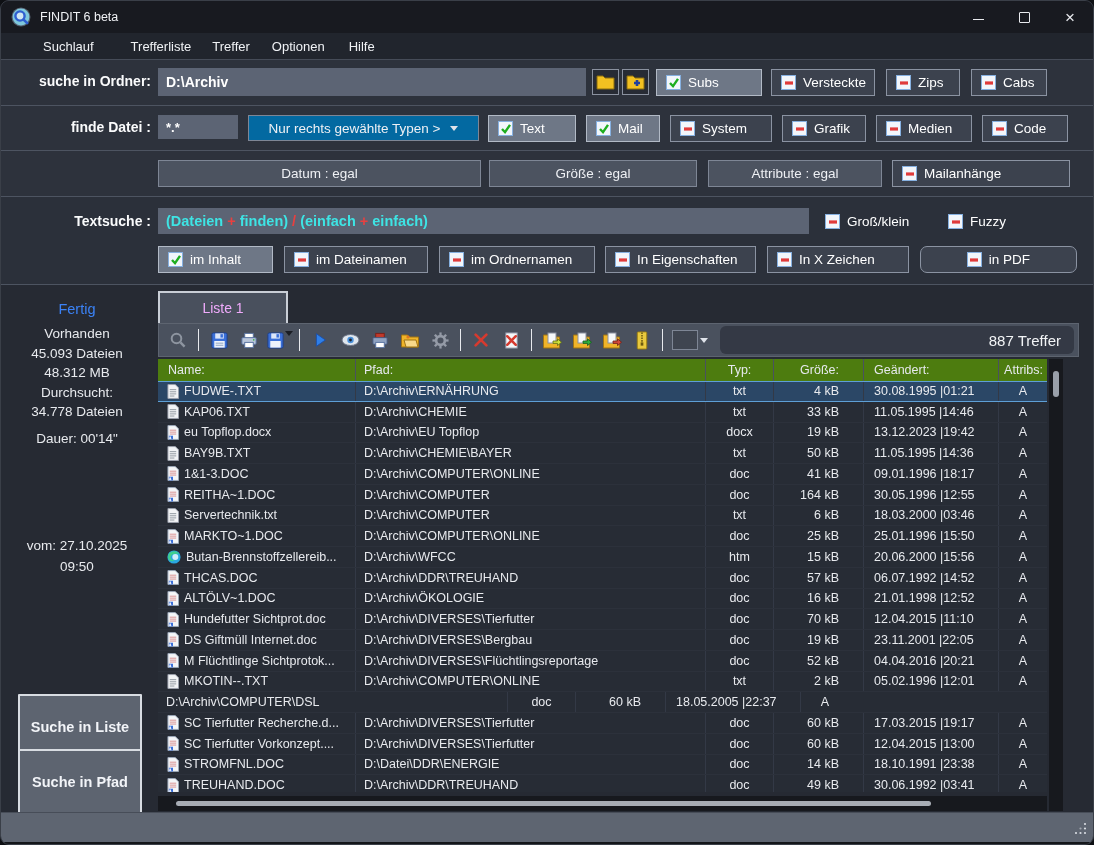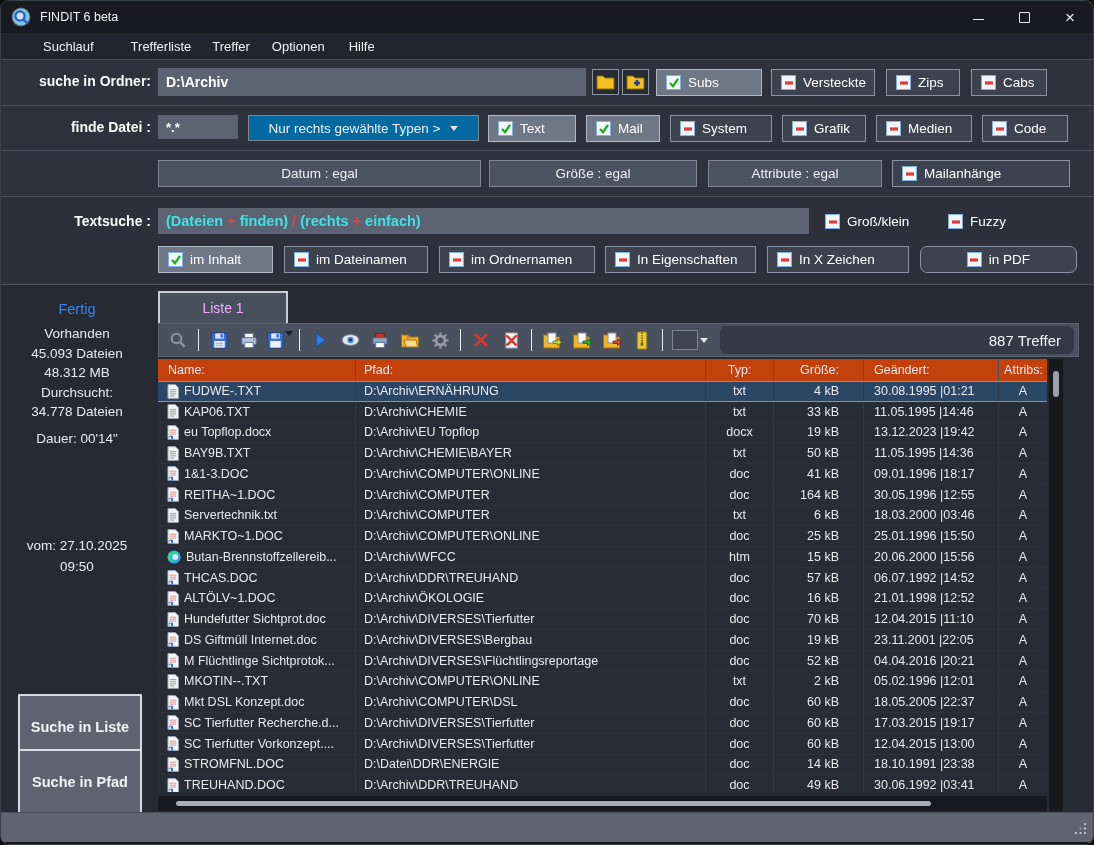--- a/index.html
+++ b/index.html
@@ -49,21 +49,21 @@
   .datelines{position:absolute;top:250px;width:100%;font-size:13.5px;line-height:21px;}
   .sidebtn{position:absolute;left:17px;width:124px;height:65px;background:#5d6470;border:2px solid #d8dce2;box-sizing:border-box;color:#f2f4f8;font-weight:bold;font-size:14.5px;display:flex;align-items:center;justify-content:center;border-radius:1px;}
   
   .tab{position:absolute;left:157px;top:290px;width:130px;height:32px;background:#49505d;border:2px solid #c9ced6;border-bottom:none;box-sizing:border-box;display:flex;align-items:center;justify-content:center;font-size:14px;color:#f0abfc;z-index:2;}
   .toolbar{position:absolute;left:157px;top:322px;width:921px;height:34px;background:#4a515e;border:1px solid #5d6470;box-sizing:border-box;display:flex;align-items:center;padding-left:4px;}
   .tbtn{width:30px;height:28px;display:flex;align-items:center;justify-content:center;gap:2px;flex:none;}
   .tsep{width:1px;height:22px;background:#e8eaee;margin:0 5px;flex:none;}
   .tb-drop{width:26px;height:20px;background:#3f4550;border:1px solid #7e8695;box-sizing:border-box;}
   .counterbox{margin-left:8px;margin-right:4px;flex:1;height:28px;background:#343945;border-radius:6px;display:flex;align-items:center;justify-content:flex-end;padding-right:13px;font-size:15px;color:#f2f4f6;}
   
-  .thead{position:absolute;left:157px;top:358px;width:889px;height:22px;background:#c2410c;display:flex;border-bottom:1px solid #10131a;font-size:12.5px;color:#e6e9ee;}
+  .thead{position:absolute;left:157px;top:358px;width:889px;height:22px;background:#4d7c0f;display:flex;border-bottom:1px solid #10131a;font-size:12.5px;color:#e6e9ee;}
   .th{display:flex;align-items:center;box-sizing:border-box;border-right:1px solid #4a5160;height:100%;}
   .tbody{position:absolute;left:157px;top:380px;width:889px;height:411px;overflow:hidden;background:#272c35;}
   .trow{display:flex;height:20.75px;box-sizing:border-box;font-size:12.5px;color:#e8eaee;border-bottom:1px solid #2c313b;align-items:center;}
   .trow.sel{background:#2b4766;border-top:1px solid #5e9fd6;border-bottom:1px solid #5e9fd6;}
   .td{box-sizing:border-box;display:flex;align-items:center;height:100%;border-right:1px solid #333946;overflow:hidden;white-space:nowrap;}
   .c-name{width:198px;padding-left:9px;gap:5px;}
   .c-pfad{width:350px;padding-left:8px;}
   .c-typ{width:68px;justify-content:center;}
   .c-size{width:90px;justify-content:flex-end;padding-right:24px;}
   .c-date{width:135px;padding-left:10px;}
@@ -234,21 +234,21 @@
           <svg width="12" height="12" viewBox="0 0 12 12">
             <rect x="2" y="4.4" width="8" height="3.2" fill="#e03b3b"></rect>
           </svg>
         </span>
         <span>Mailanhänge</span>
       </div>
     </div>
 
   <div class="sec sec4">
     <div class="flabel" style="top:16px;">Textsuche :</div>
-    <div class="queryparts" id="query-parts"><span class="q-cyan">(Dateien </span><span class="q-red">+ </span><span class="q-cyan">finden) </span><span class="q-red">/ </span><span class="q-cyan">(rechts </span><span class="q-red">+ </span><span class="q-cyan">einfach)</span></div>
+    <div class="queryparts" id="query-parts"><span class="q-cyan">(Dateien </span><span class="q-red">+ </span><span class="q-cyan">finden) </span><span class="q-red">/ </span><span class="q-cyan">(einfach </span><span class="q-red">+ </span><span class="q-cyan">einfach)</span></div>
     <div id="query-options">
         <div class="toggle bare" style="left: 815px; top: 11px; width: 100px;">
           <span class="cb">
             <svg width="12" height="12" viewBox="0 0 12 12">
               <rect x="2" y="4.4" width="8" height="3.2" fill="#e03b3b"></rect>
             </svg>
           </span>
           <span>Groß/klein</span>
         </div>
         <div class="toggle bare" style="left: 938px; top: 11px; width: 70px;">
@@ -753,31 +753,20 @@
           </span>
           <span>MKOTIN--.TXT</span>
         </div>
         <div class="td c-pfad">D:\Archiv\COMPUTER\ONLINE</div>
         <div class="td c-typ">txt</div>
         <div class="td c-size">2 kB</div>
         <div class="td c-date">05.02.1996 |12:01</div>
         <div class="td c-attr">A</div>
       </div>
       <div class="trow">
-        <div class="td c-name">
-          <span class="fic">
-            <svg width="12" height="15" viewBox="0 0 13 16">
-              <path d="M1 .5h8l3.5 3.5v11.5H1z" fill="#f4f6f8" stroke="#9aa7b8"></path>
-              <path d="M3 5.5h7M3 7.6h7M3 9.7h7" stroke="#d98c8c" stroke-width="1"></path>
-              <path d="M2 11.5h4.5v4H2z" fill="#3a6fd8"></path>
-              <path d="M4.2 12.3v1.6h1l-1.8 1.4-1.8-1.4h1v-1.6z" fill="#fff"></path>
-            </svg>
-          </span>
-          <span>Mkt DSL Konzept.doc</span>
-        </div>
         <div class="td c-pfad">D:\Archiv\COMPUTER\DSL</div>
         <div class="td c-typ">doc</div>
         <div class="td c-size">60 kB</div>
         <div class="td c-date">18.05.2005 |22:37</div>
         <div class="td c-attr">A</div>
       </div>
       <div class="trow">
         <div class="td c-name">
           <span class="fic">
             <svg width="12" height="15" viewBox="0 0 13 16">

